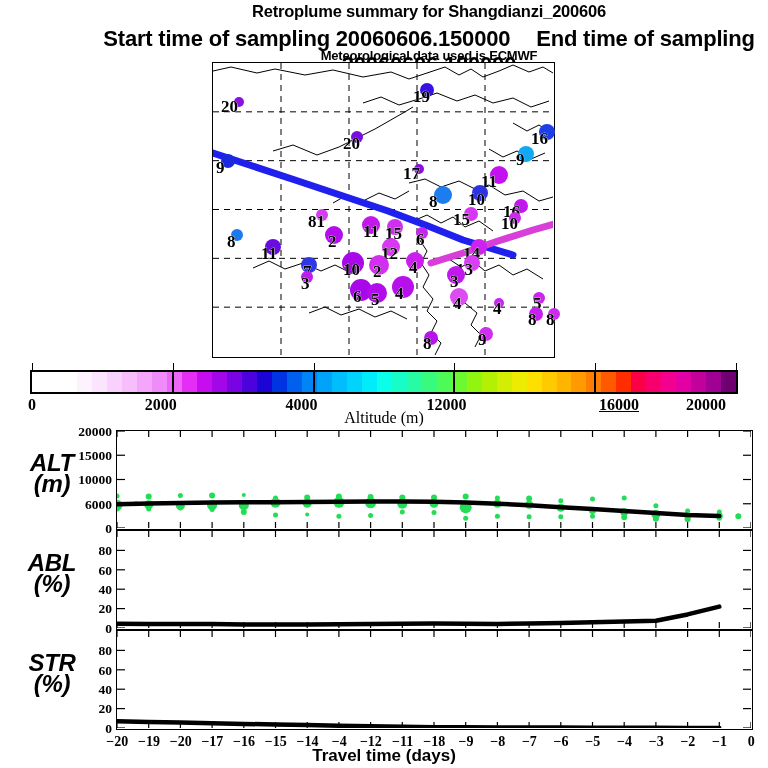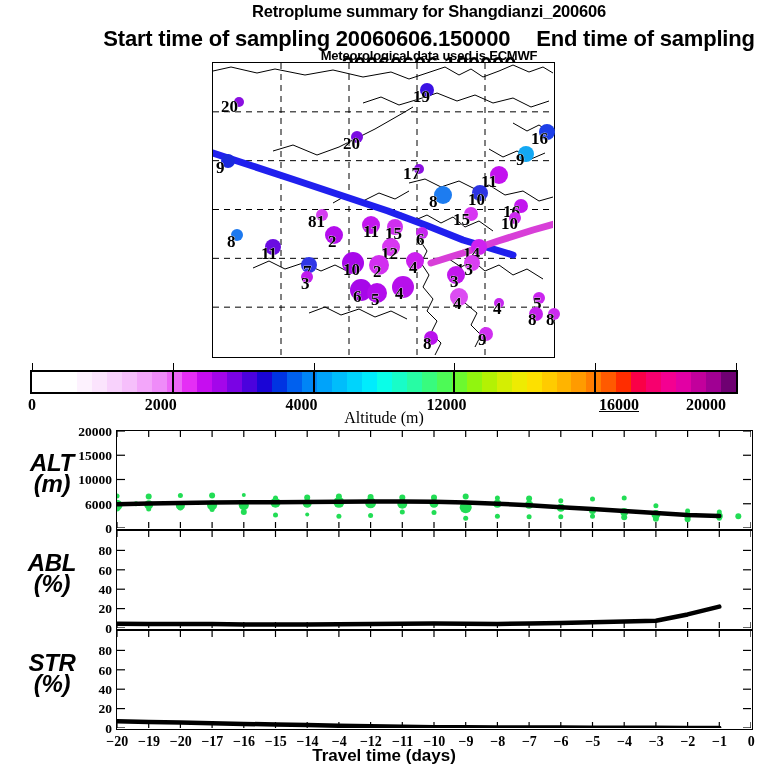--- a/index.html
+++ b/index.html
@@ -507,21 +507,21 @@
     <div class="xlab" style="width: 40px; left: 97.3px; top: 735px;">−20</div>
     <div class="xlab" style="width: 40px; left: 129px; top: 735px;">−19</div>
     <div class="xlab" style="width: 40px; left: 160.7px; top: 735px;">−20</div>
     <div class="xlab" style="width: 40px; left: 192.4px; top: 735px;">−17</div>
     <div class="xlab" style="width: 40px; left: 224.1px; top: 735px;">−16</div>
     <div class="xlab" style="width: 40px; left: 255.8px; top: 735px;">−15</div>
     <div class="xlab" style="width: 40px; left: 287.5px; top: 735px;">−14</div>
     <div class="xlab" style="width: 40px; left: 319.2px; top: 735px;">−4</div>
     <div class="xlab" style="width: 40px; left: 350.9px; top: 735px;">−12</div>
     <div class="xlab" style="width: 40px; left: 382.6px; top: 735px;">−11</div>
-    <div class="xlab" style="width: 40px; left: 414.3px; top: 735px;">−10</div>
+    <div class="xlab" style="width: 40px; left: 414.3px; top: 735px;">−18</div>
     <div class="xlab" style="width: 40px; left: 446px; top: 735px;">−9</div>
     <div class="xlab" style="width: 40px; left: 477.7px; top: 735px;">−8</div>
     <div class="xlab" style="width: 40px; left: 509.4px; top: 735px;">−7</div>
     <div class="xlab" style="width: 40px; left: 541.1px; top: 735px;">−6</div>
     <div class="xlab" style="width: 40px; left: 572.8px; top: 735px;">−5</div>
     <div class="xlab" style="width: 40px; left: 604.5px; top: 735px;">−4</div>
     <div class="xlab" style="width: 40px; left: 636.2px; top: 735px;">−3</div>
     <div class="xlab" style="width: 40px; left: 667.9px; top: 735px;">−2</div>
     <div class="xlab" style="width: 40px; left: 699.6px; top: 735px;">−1</div>
     <div class="xlab" style="width: 40px; left: 731.3px; top: 735px;">0</div>

